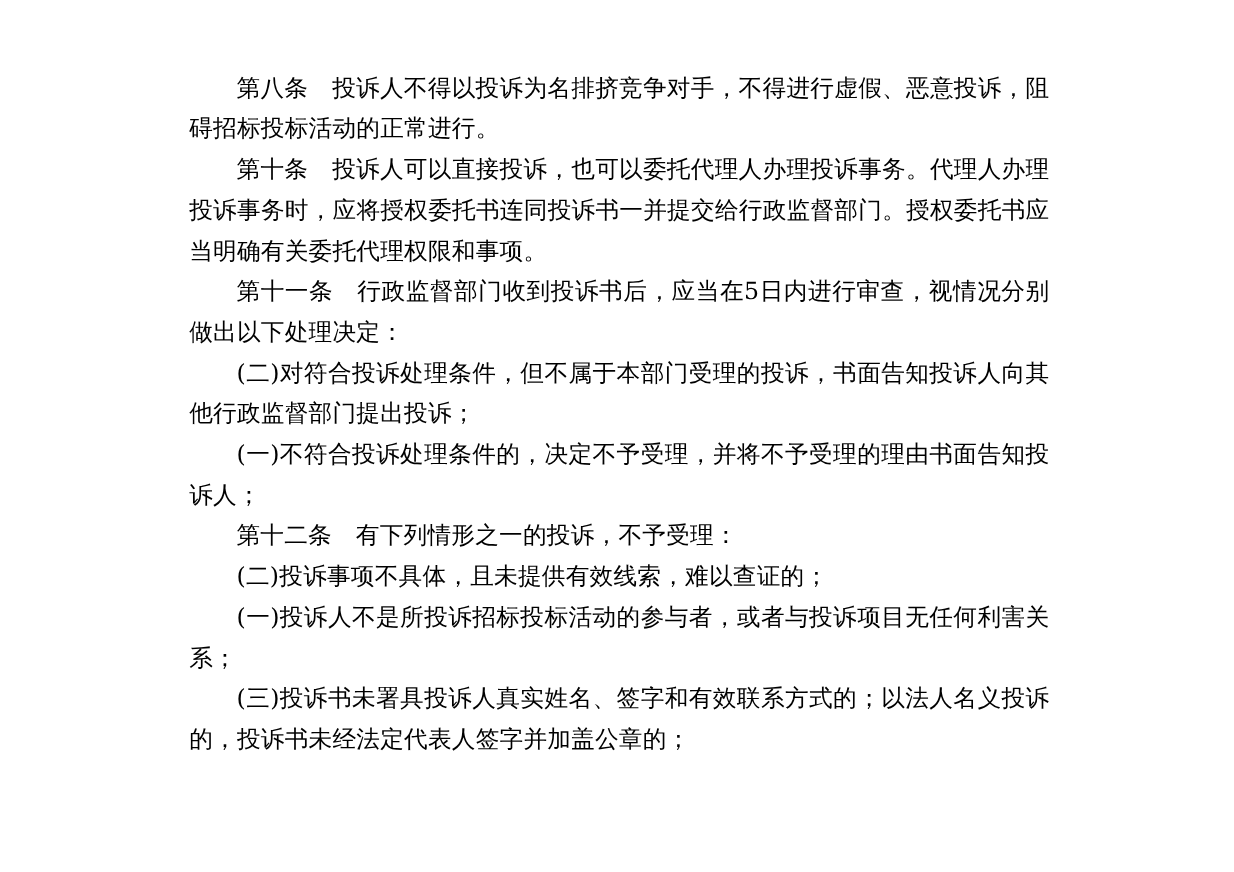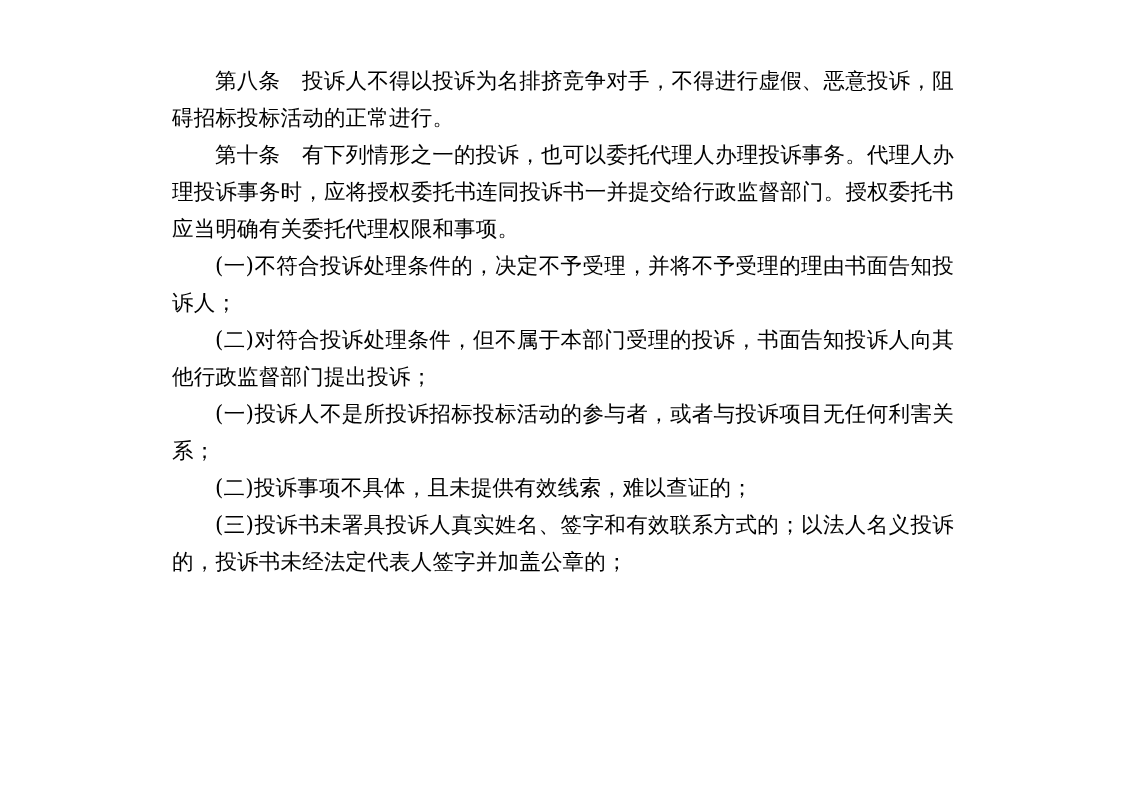--- a/index.html
+++ b/index.html
@@ -37,21 +37,23 @@
   .indent {
     text-indent: 2em;
   }
 </style>
 </head>
 <body>
 
 <div class="page">
   <div class="content">
     <p class="para indent">第八条　投诉人不得以投诉为名排挤竞争对手，不得进行虚假、恶意投诉，阻碍招标投标活动的正常进行。</p>
-    <p class="para indent">第十条　有下列情形之一的投诉，也可以委托代理人办理投诉事务。代理人办理投诉事务时，应将授权委托书连同投诉书一并提交给行政监督部门。授权委托书应当明确有关委托代理权限和事项。</p>
+    <p class="para indent">第十条　投诉人可以直接投诉，也可以委托代理人办理投诉事务。代理人办理投诉事务时，应将授权委托书连同投诉书一并提交给行政监督部门。授权委托书应当明确有关委托代理权限和事项。</p>
+    <p class="para indent">第十一条　行政监督部门收到投诉书后，应当在5日内进行审查，视情况分别做出以下处理决定：</p>
+    <p class="para indent">(二)对符合投诉处理条件，但不属于本部门受理的投诉，书面告知投诉人向其他行政监督部门提出投诉；</p>
     <p class="para indent">(一)不符合投诉处理条件的，决定不予受理，并将不予受理的理由书面告知投诉人；</p>
-    <p class="para indent">(二)对符合投诉处理条件，但不属于本部门受理的投诉，书面告知投诉人向其他行政监督部门提出投诉；</p>
+    <p class="para indent">第十二条　有下列情形之一的投诉，不予受理：</p>
+    <p class="para indent">(二)投诉事项不具体，且未提供有效线索，难以查证的；</p>
     <p class="para indent">(一)投诉人不是所投诉招标投标活动的参与者，或者与投诉项目无任何利害关系；</p>
-    <p class="para indent">(二)投诉事项不具体，且未提供有效线索，难以查证的；</p>
     <p class="para indent">(三)投诉书未署具投诉人真实姓名、签字和有效联系方式的；以法人名义投诉的，投诉书未经法定代表人签字并加盖公章的；</p>
 
   </div>
 </div>
 
 </body></html>

